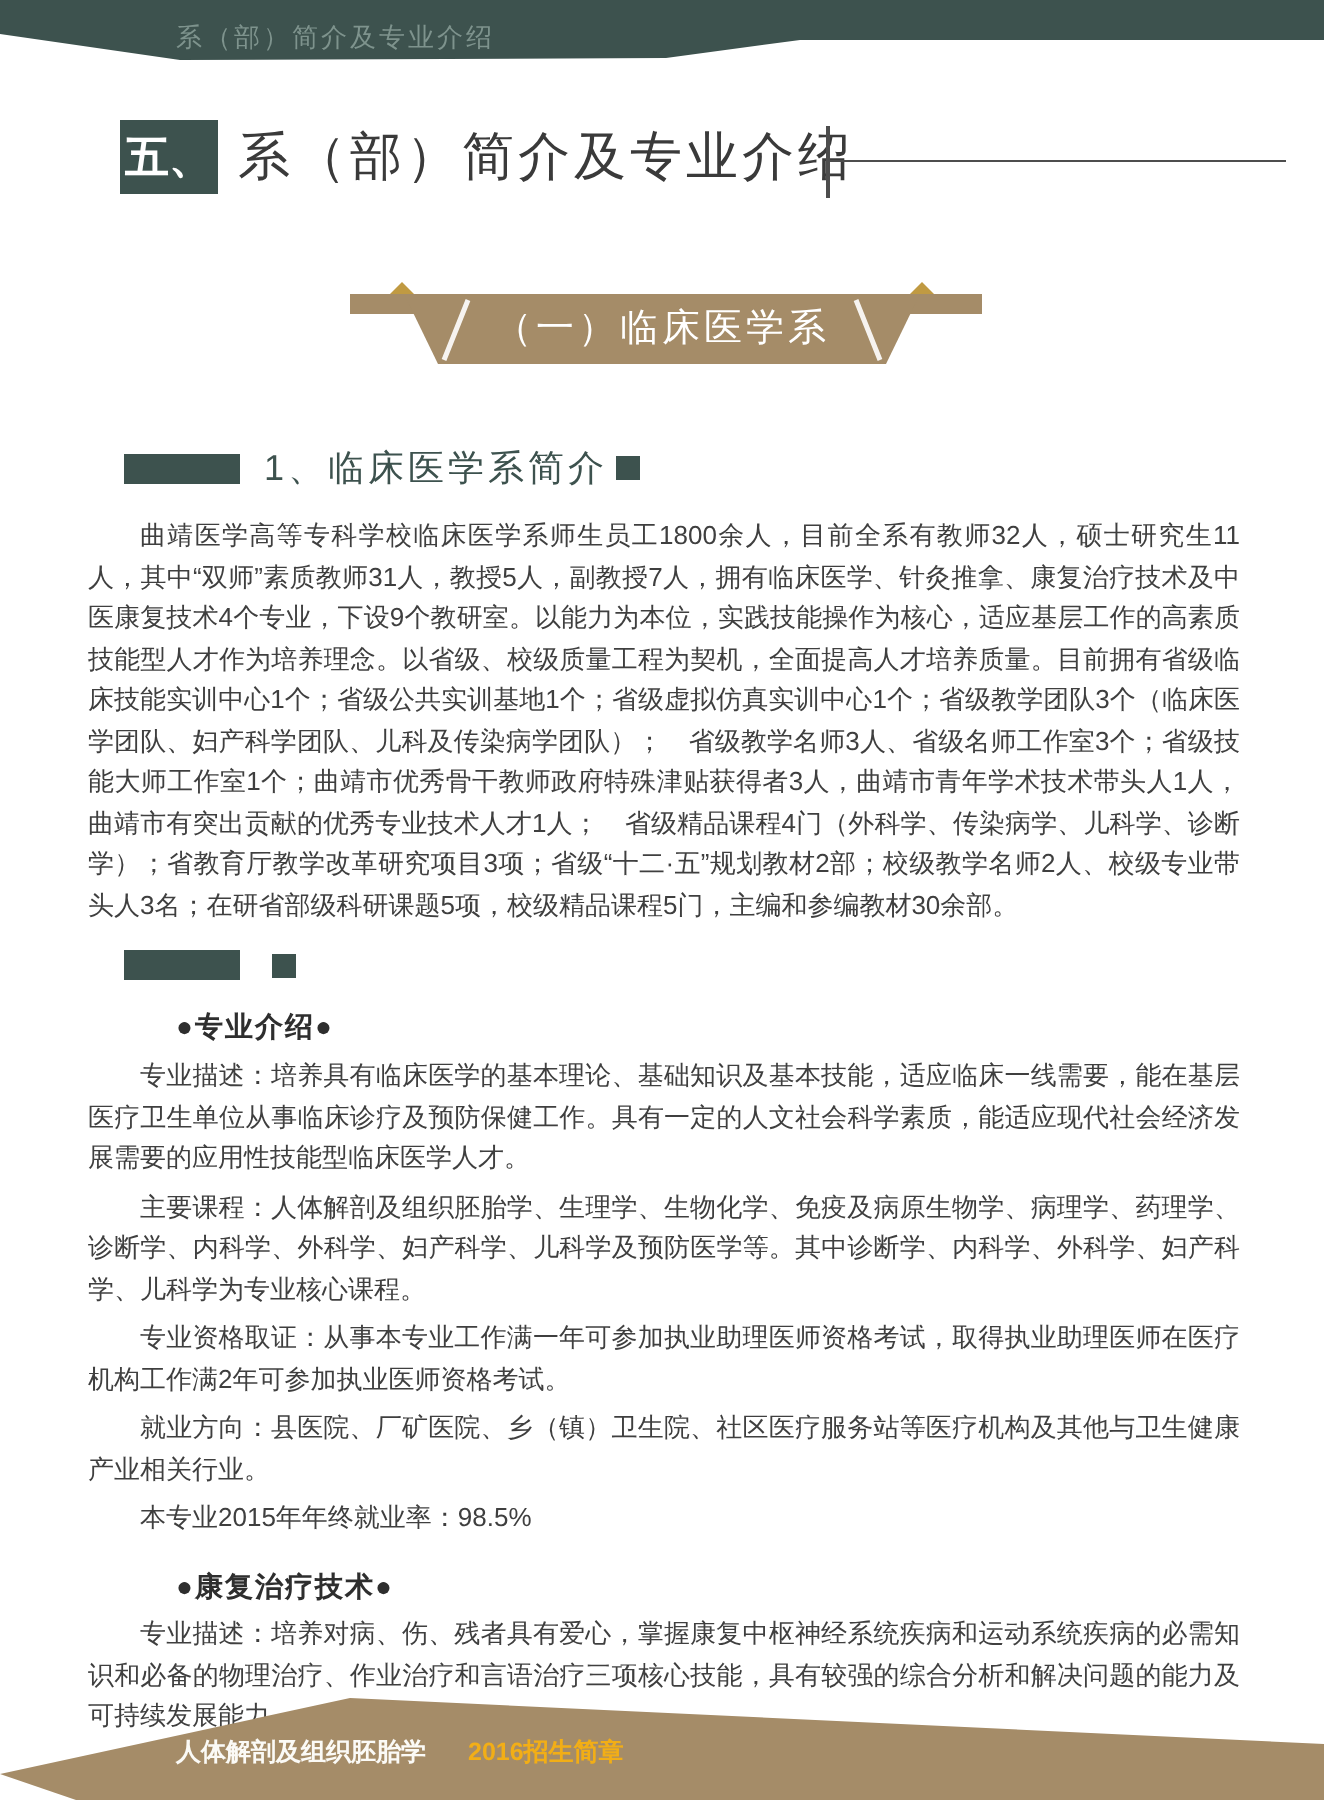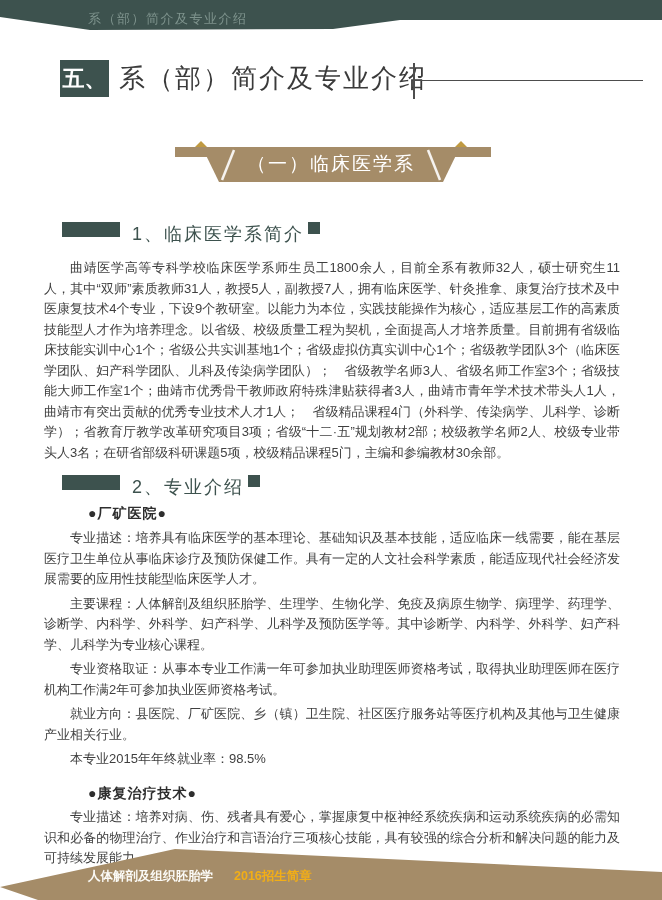--- a/index.html
+++ b/index.html
@@ -29,21 +29,21 @@
   .title-rule{position:absolute;left:415px;top:80px;width:228px;height:1px;background:#4d4d4d;}
 
   
   .banner-svg{position:absolute;left:0;top:140px;}
   .banner-label{
     position:absolute;left:0;top:151px;width:662px;text-align:center;
     color:#ffffff;font-size:19px;letter-spacing:2px;
   }
 
   
-  .sec-heading{position:absolute;left:62px;display:flex;align-items:flex-start;color:#3d524e;}
+  .sec-heading{position:absolute;left:62px;display:flex;align-items:center;color:#3d524e;}
   .sec-bar{width:58px;height:15px;background:#3d524e;margin-right:12px;}
   .sec-text{font-size:18px;letter-spacing:2px;white-space:nowrap;}
   .sec-square{width:12px;height:12px;background:#3d524e;margin-left:4px;}
   .h1-pos{top:222px;}
   .h2-pos{top:475px;}
 
   
   .body-text{
     position:absolute;left:40px;width:584px;font-size:13px;line-height:20.5px;
     color:#3f3f3f;text-align:justify;
@@ -99,25 +99,24 @@
     <div class="sec-text">1、临床医学系简介</div>
     <div class="sec-square"></div>
   </div>
 
   <div class="body-text intro-pos">
     <p>曲靖医学高等专科学校临床医学系师生员工1800余人，目前全系有教师32人，硕士研究生11人，其中“双师”素质教师31人，教授5人，副教授7人，拥有临床医学、针灸推拿、康复治疗技术及中医康复技术4个专业，下设9个教研室。以能力为本位，实践技能操作为核心，适应基层工作的高素质技能型人才作为培养理念。以省级、校级质量工程为契机，全面提高人才培养质量。目前拥有省级临床技能实训中心1个；省级公共实训基地1个；省级虚拟仿真实训中心1个；省级教学团队3个（临床医学团队、妇产科学团队、儿科及传染病学团队）；　省级教学名师3人、省级名师工作室3个；省级技能大师工作室1个；曲靖市优秀骨干教师政府特殊津贴获得者3人，曲靖市青年学术技术带头人1人，曲靖市有突出贡献的优秀专业技术人才1人；　省级精品课程4门（外科学、传染病学、儿科学、诊断学）；省教育厅教学改革研究项目3项；省级“十二·五”规划教材2部；校级教学名师2人、校级专业带头人3名；在研省部级科研课题5项，校级精品课程5门，主编和参编教材30余部。</p>
   </div>
 
   <div class="sec-heading h2-pos">
     <div class="sec-bar"></div>
-    <div class="sec-text">2、专业介绍</div>
     <div class="sec-square"></div>
   </div>
 
-  <h2 class="major-title mt1-pos">●厂矿医院●</h2>
+  <h2 class="major-title mt1-pos">●专业介绍●</h2>
   <div class="body-text clinical-pos">
     <p>专业描述：培养具有临床医学的基本理论、基础知识及基本技能，适应临床一线需要，能在基层医疗卫生单位从事临床诊疗及预防保健工作。具有一定的人文社会科学素质，能适应现代社会经济发展需要的应用性技能型临床医学人才。</p>
     <p>主要课程：人体解剖及组织胚胎学、生理学、生物化学、免疫及病原生物学、病理学、药理学、诊断学、内科学、外科学、妇产科学、儿科学及预防医学等。其中诊断学、内科学、外科学、妇产科学、儿科学为专业核心课程。</p>
     <p>专业资格取证：从事本专业工作满一年可参加执业助理医师资格考试，取得执业助理医师在医疗机构工作满2年可参加执业医师资格考试。</p>
     <p>就业方向：县医院、厂矿医院、乡（镇）卫生院、社区医疗服务站等医疗机构及其他与卫生健康产业相关行业。</p>
     <p>本专业2015年年终就业率：98.5%</p>
   </div>
 
   <h2 class="major-title mt2-pos">●康复治疗技术●</h2>
   <div class="body-text rehab-pos">

